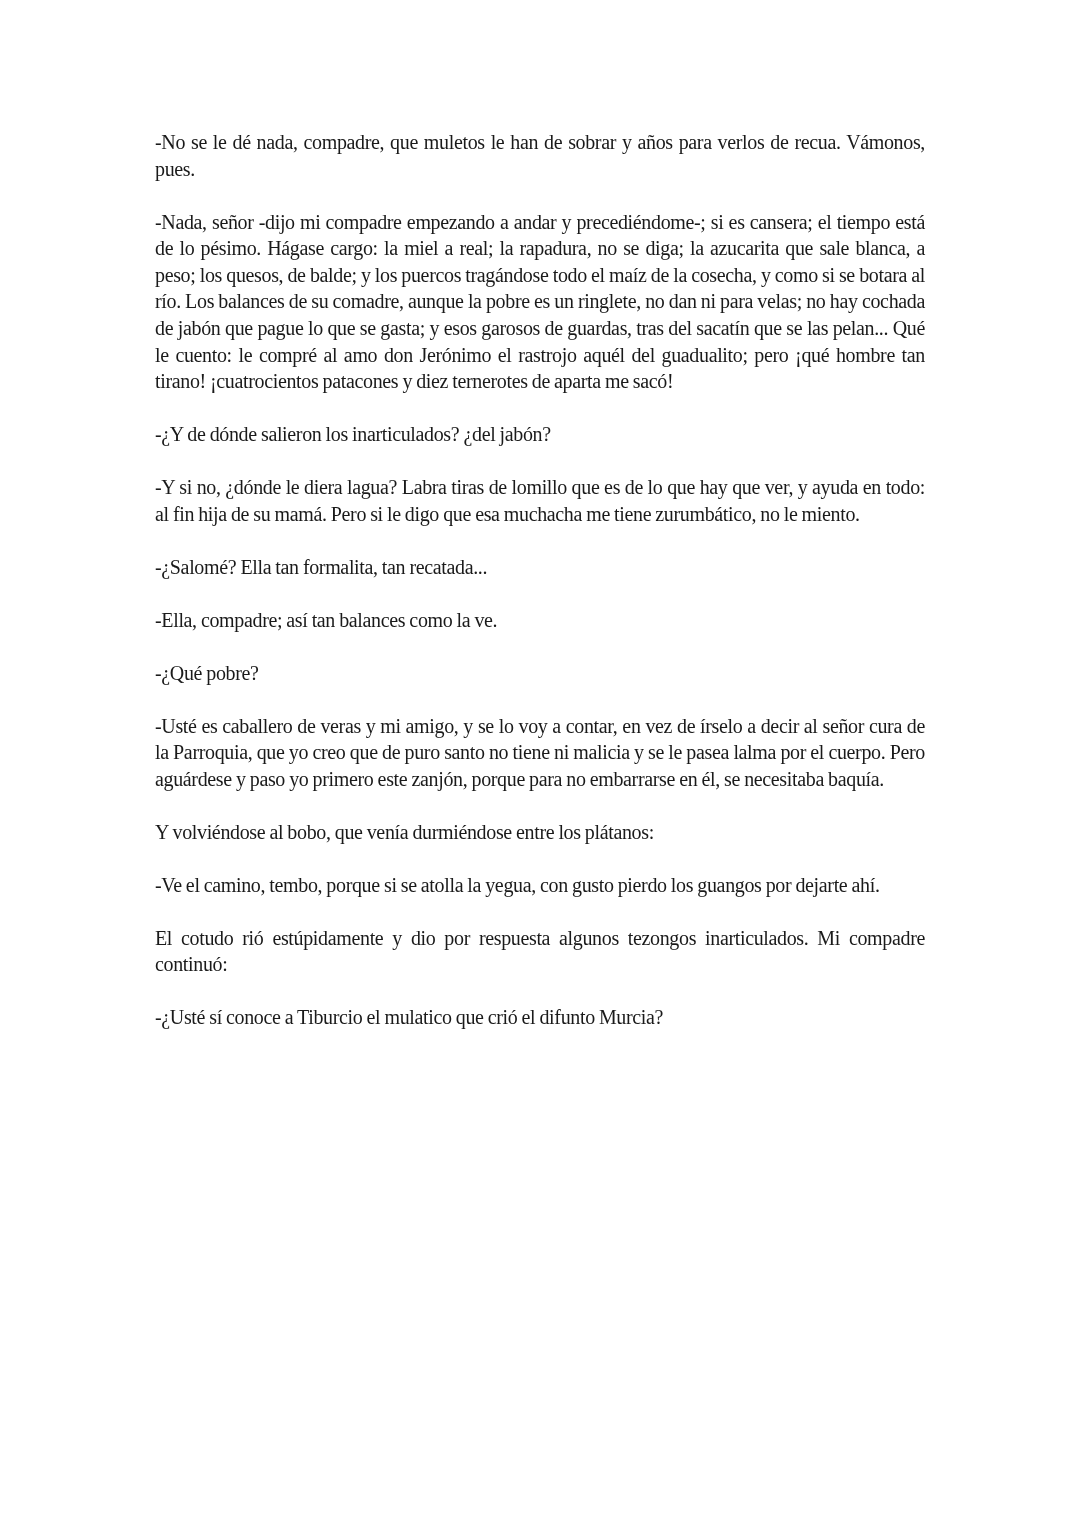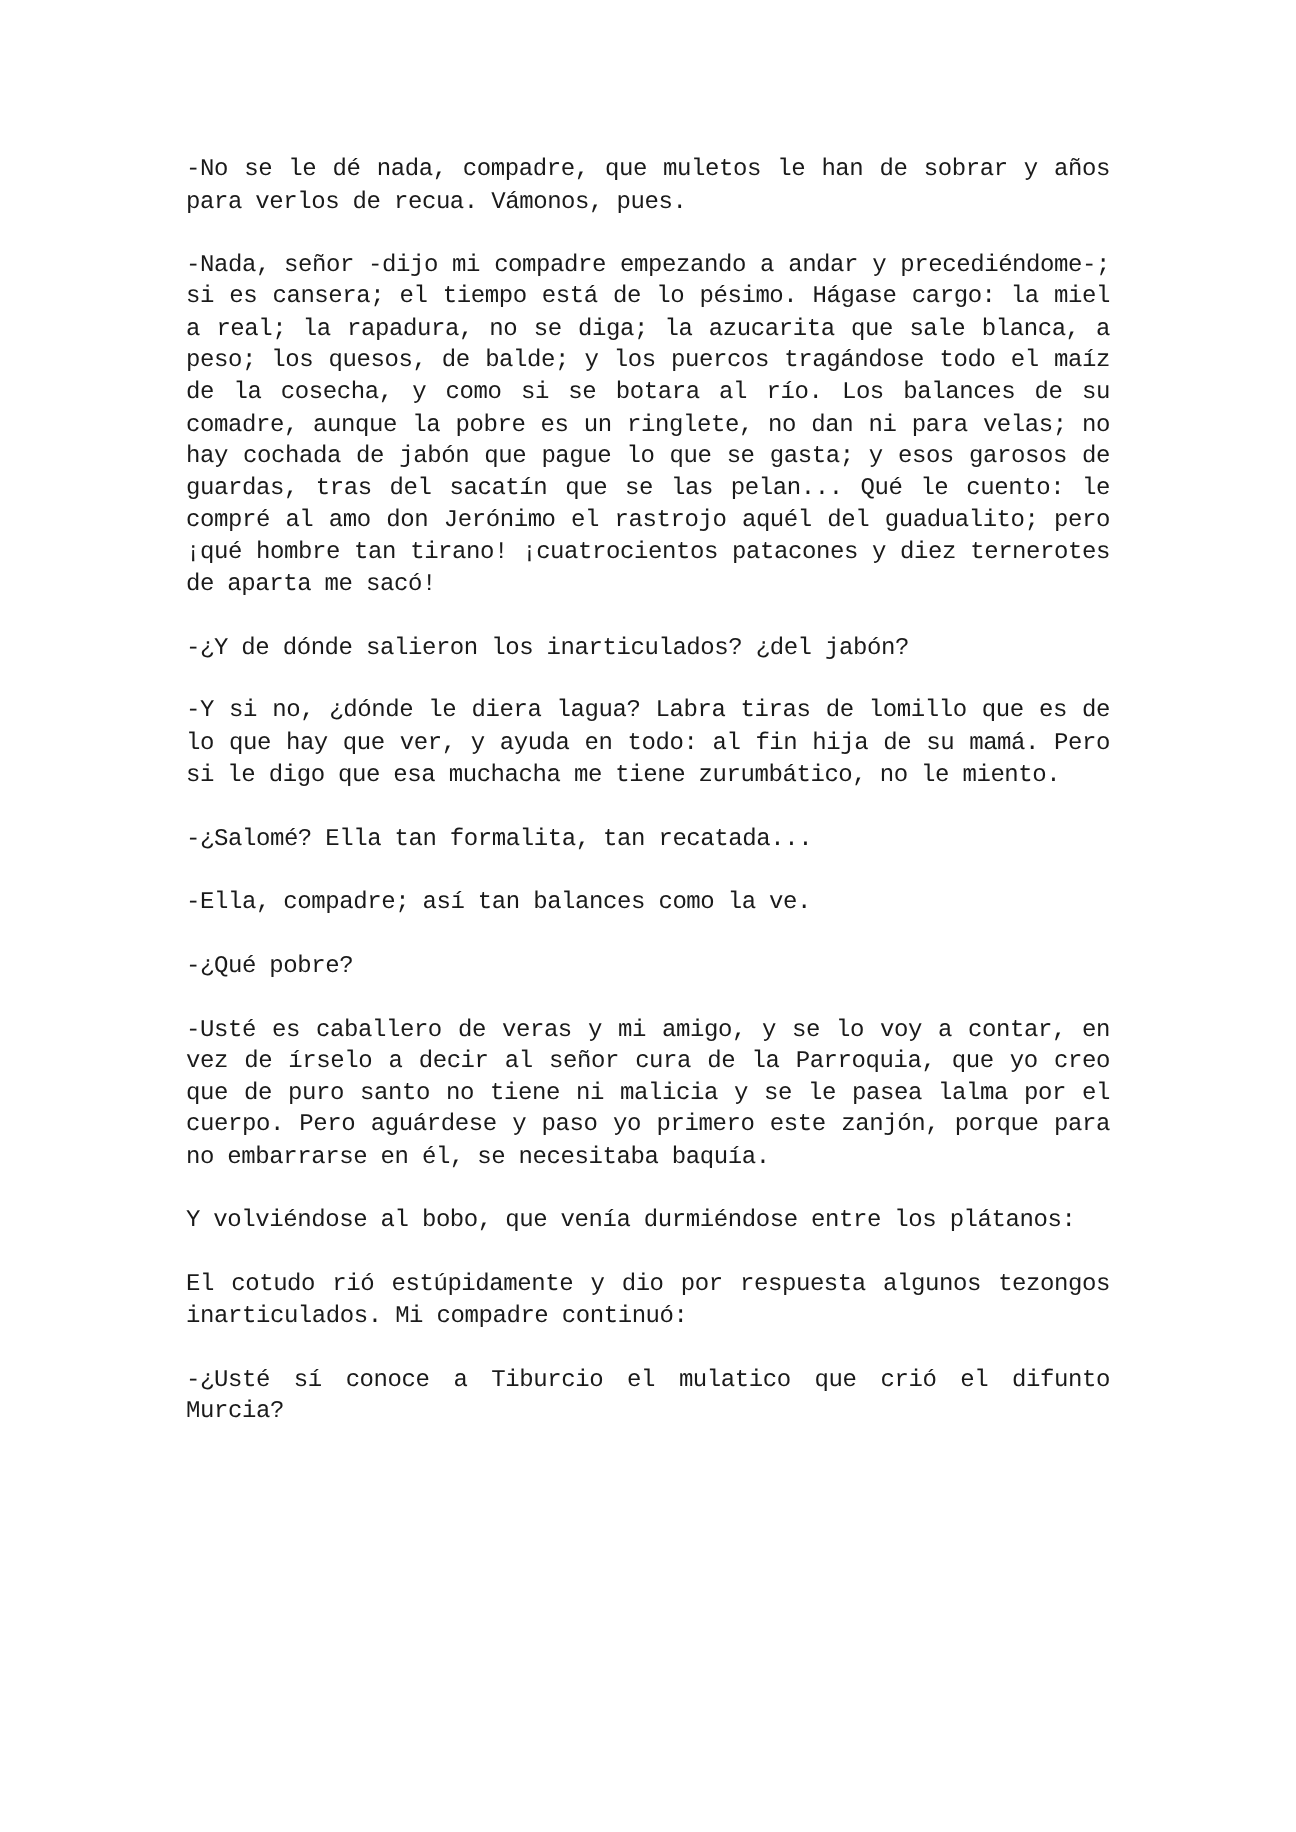--- a/index.html
+++ b/index.html
@@ -11,21 +11,21 @@
       width: 1080px;
       height: 1527px;
       position: relative;
       overflow: hidden;
     }
     .page {
       position: absolute;
       left: 155px;
       top: 129px;
       width: 770px;
-      font-family: Liberation Mono, monospace;
+      font-family: Liberation Serif, serif;
       font-size: 20px;
       line-height: 26.6px;
       color: #1a1a1a;
       letter-spacing: -0.35px;
       word-spacing: -0.5px;
     }
     .para {
       margin: 0 0 26.4px 0;
       text-align: justify;
       text-align-last: left;
@@ -37,15 +37,16 @@
 <div class="page">
   <p class="para">-No se le dé nada, compadre, que muletos le han de sobrar y años para verlos de recua. Vámonos, pues.</p>
   <p class="para">-Nada, señor -dijo mi compadre empezando a andar y precediéndome-; si es cansera; el tiempo está de lo pésimo. Hágase cargo: la miel a real; la rapadura, no se diga; la azucarita que sale blanca, a peso; los quesos, de balde; y los puercos tragándose todo el maíz de la cosecha, y como si se botara al río. Los balances de su comadre, aunque la pobre es un ringlete, no dan ni para velas; no hay cochada de jabón que pague lo que se gasta; y esos garosos de guardas, tras del sacatín que se las pelan... Qué le cuento: le compré al amo don Jerónimo el rastrojo aquél del guadualito; pero ¡qué hombre tan tirano! ¡cuatrocientos patacones y diez ternerotes de aparta me sacó!</p>
   <p class="para">-¿Y de dónde salieron los inarticulados? ¿del jabón?</p>
   <p class="para">-Y si no, ¿dónde le diera lagua? Labra tiras de lomillo que es de lo que hay que ver, y ayuda en todo: al fin hija de su mamá. Pero si le digo que esa muchacha me tiene zurumbático, no le miento.</p>
   <p class="para">-¿Salomé? Ella tan formalita, tan recatada...</p>
   <p class="para">-Ella, compadre; así tan balances como la ve.</p>
   <p class="para">-¿Qué pobre?</p>
   <p class="para">-Usté es caballero de veras y mi amigo, y se lo voy a contar, en vez de írselo a decir al señor cura de la Parroquia, que yo creo que de puro santo no tiene ni malicia y se le pasea lalma por el cuerpo. Pero aguárdese y paso yo primero este zanjón, porque para no embarrarse en él, se necesitaba baquía.</p>
   <p class="para">Y volviéndose al bobo, que venía durmiéndose entre los plátanos:</p>
+  <p class="para">-Ve el camino, tembo, porque si se atolla la yegua, con gusto pierdo los guangos por dejarte ahí.</p>
   <p class="para">El cotudo rió estúpidamente y dio por respuesta algunos tezongos inarticulados. Mi compadre continuó:</p>
   <p class="para">-¿Usté sí conoce a Tiburcio el mulatico que crió el difunto Murcia?</p>
 </div>
 
 </body></html>

